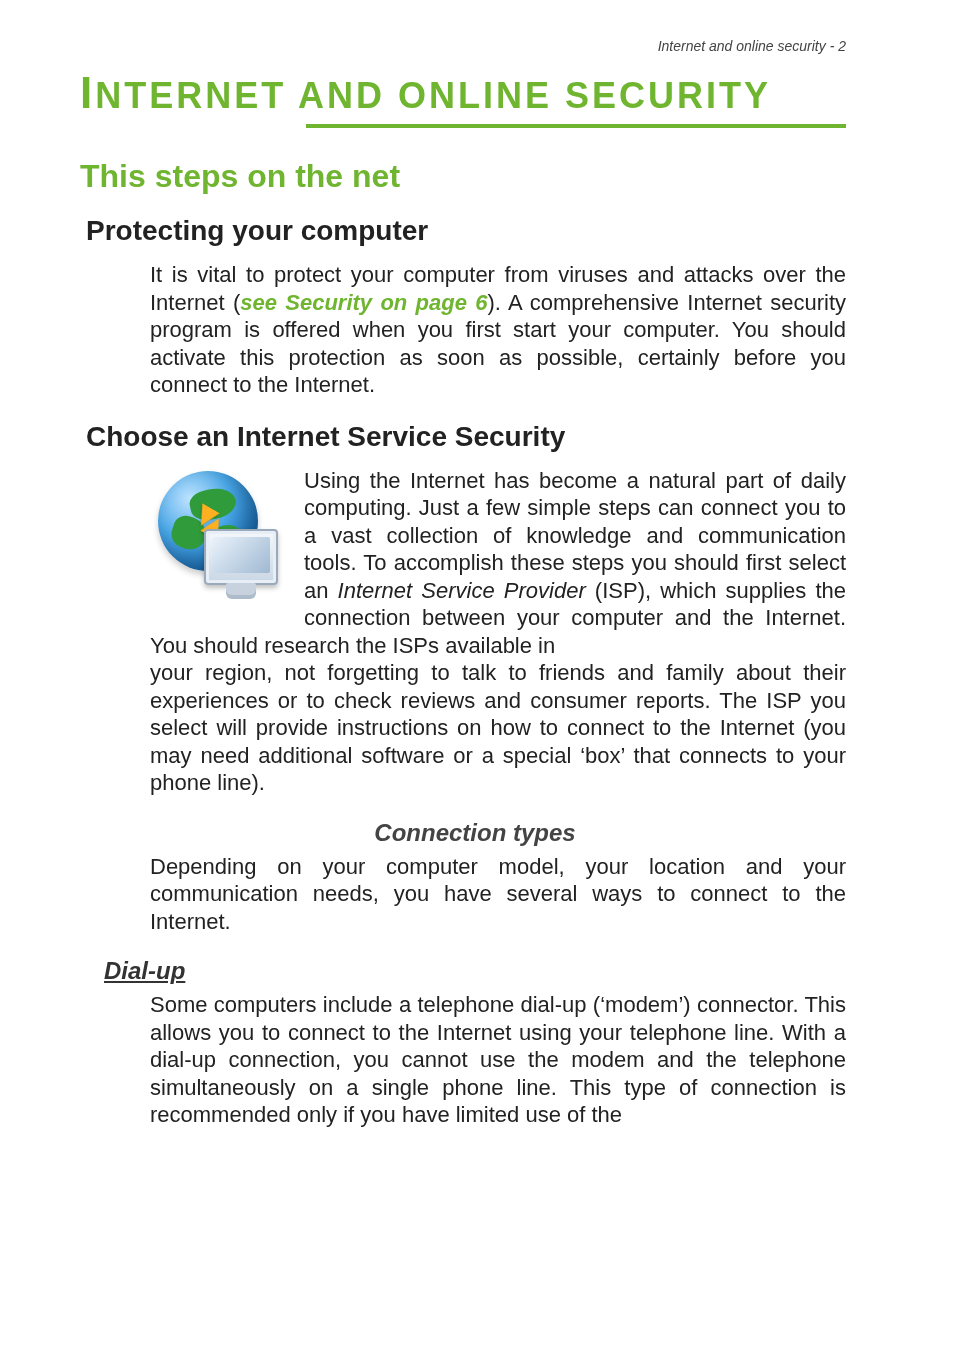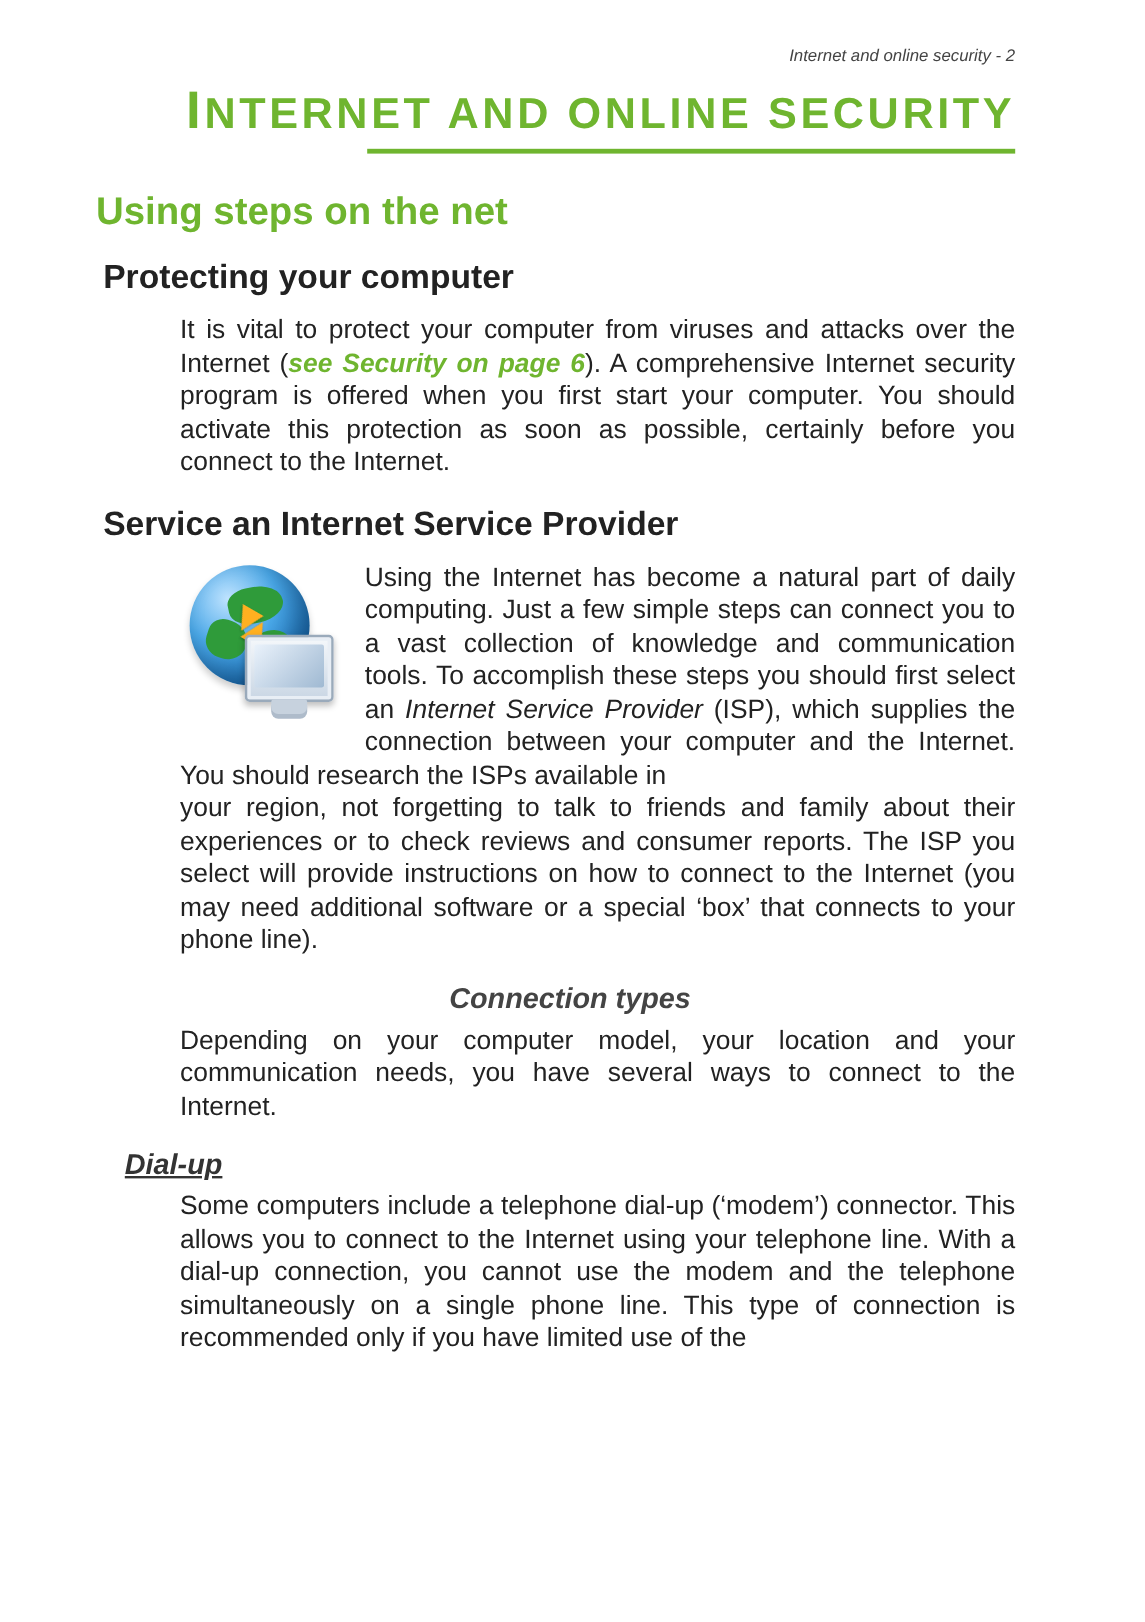--- a/index.html
+++ b/index.html
@@ -1,19 +1,19 @@
 <!DOCTYPE html>
 <html><head>
 <meta charset="utf-8">
 <style>
   * { box-sizing: border-box; margin: 0; padding: 0; }
   html, body { width: 954px; height: 1352px; background: #fff; font-family: Arial, Helvetica, sans-serif; color: #222; }
   .page { width: 926px; height: 1352px; padding: 38px 80px 0 80px; position: relative; }
   .running-head { text-align: right; font-style: italic; color: #444; font-size: 14px; margin-bottom: 14px; }
-  .title { text-align: right; color: #6fb52f; font-weight: 700; letter-spacing: 3px; font-size: 36px; margin-bottom: 6px; }
+  .title { text-align: left; color: #6fb52f; font-weight: 700; letter-spacing: 3px; font-size: 36px; margin-bottom: 6px; }
   .title .first-letter { font-size: 44px; }
   .rule { border: 0; border-top: 4px solid #6fb52f; width: 540px; margin: 2px 0 30px auto; }
   .section-h1 { color: #6fb52f; font-weight: 700; font-size: 32px; margin-bottom: 20px; }
   .section-h2 { color: #222; font-weight: 700; font-size: 28px; margin: 8px 0 14px 6px; }
   .para { color: #222; font-size: 22px; line-height: 1.25; text-align: justify; margin: 0 0 22px 70px; }
   .link { color: #6fb52f; font-weight: 700; cursor: pointer; font-style: italic; }
   .isp-block { margin: 0 0 22px 70px; }
   .isp-row { overflow: hidden; }
   .icon-wrap { float: left; width: 140px; height: 160px; margin-right: 14px; position: relative; }
   .isp-para { color:#222; font-size:22px; line-height:1.25; text-align:justify; }
@@ -49,29 +49,29 @@
 
 <div class="page">
 
   <div class="running-head">Internet and online security - 2</div>
 
   <h1 class="title">
     <span class="first-letter">I</span><span>NTERNET AND ONLINE SECURITY</span>
   </h1>
   <hr class="rule">
 
-  <h2 class="section-h1">Using steps on the net</h2>
+  <h2 class="section-h1">This steps on the net</h2>
 
   <h3 class="section-h2">Protecting your computer</h3>
 
   <p class="para">
     <span>It is vital to protect your computer from viruses and attacks over the Internet (</span><span class="link">see Security on page 6</span><span>). A comprehensive Internet security program is offered when you first start your computer. You should activate this protection as soon as possible, certainly before you connect to the Internet.</span>
   </p>
 
-  <h3 class="section-h2">Service an Internet Service Provider</h3>
+  <h3 class="section-h2">Choose an Internet Service Security</h3>
 
   <div class="isp-block">
     <div class="isp-row">
       <div class="icon-wrap">
         <div class="globe">
           <div class="land land1"></div>
           <div class="land land2"></div>
           <div class="land land3"></div>
         </div>
         <div class="arrow"></div>

